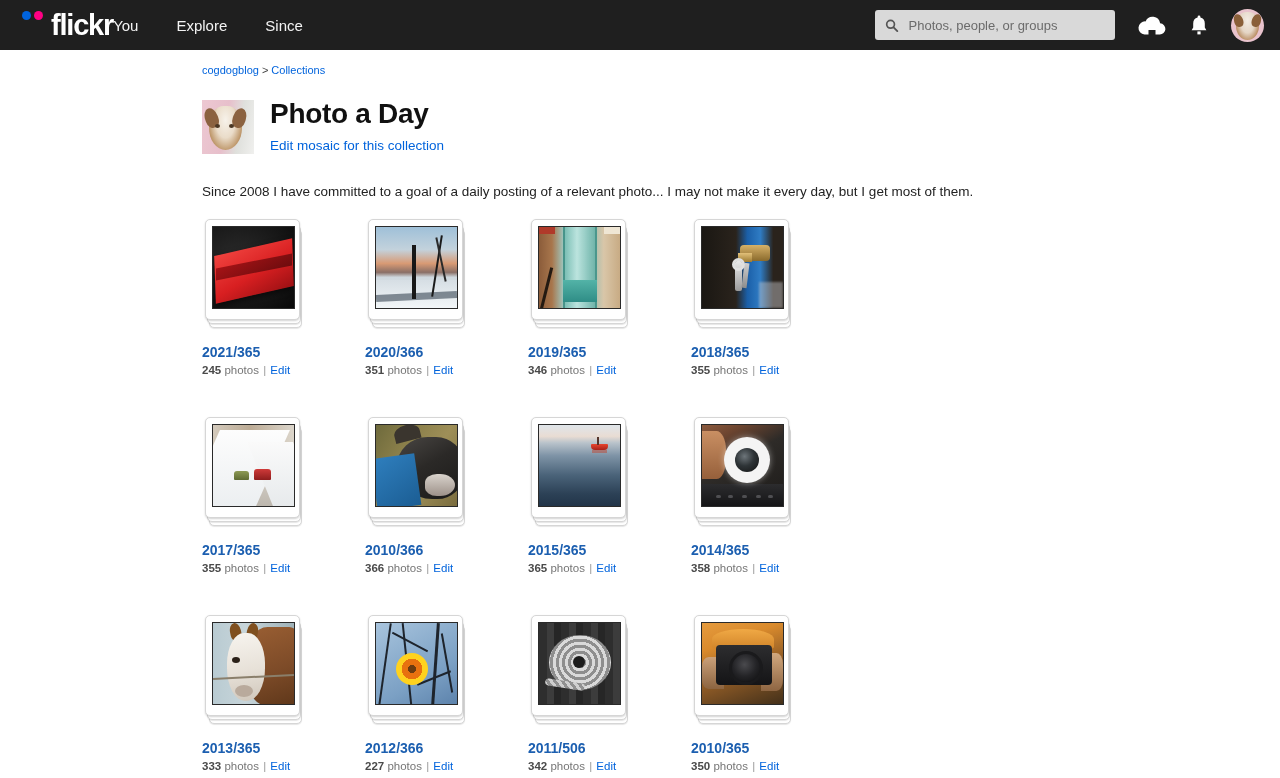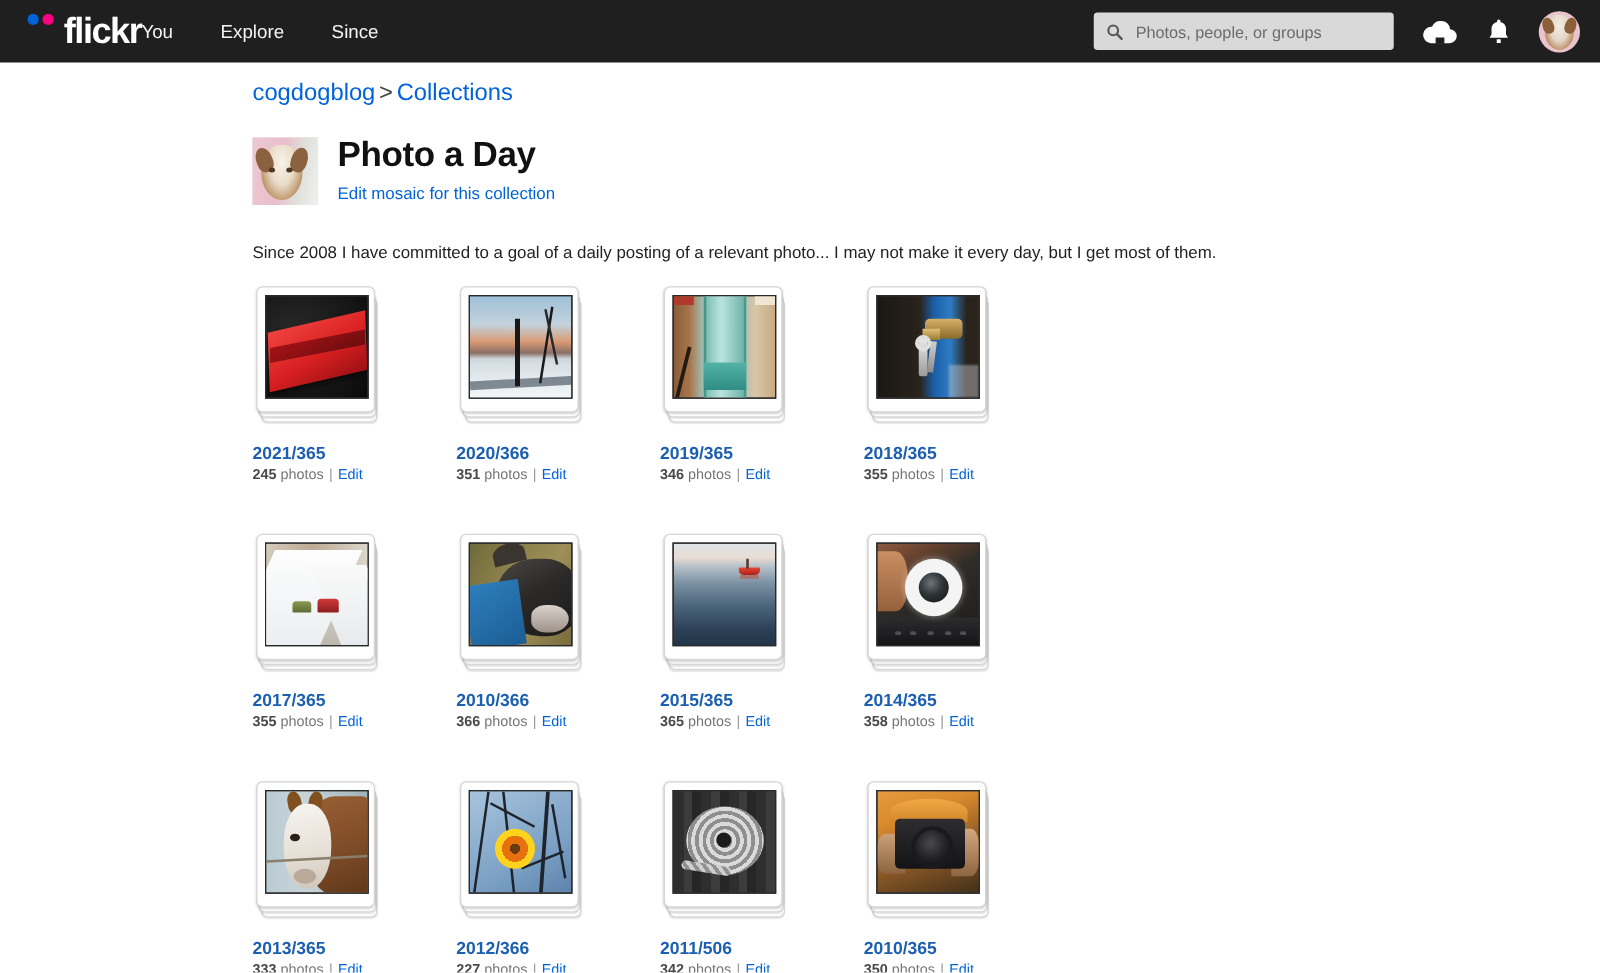--- a/index.html
+++ b/index.html
@@ -89,21 +89,21 @@
     position: absolute; top: 5px; width: 9px; height: 13px;
     background: #8a5f39; border-radius: 50% 50% 40% 40%;
   }
   .avatar .av-ear.l { left: 3px; transform: rotate(-18deg); }
   .avatar .av-ear.r { right: 3px; transform: rotate(18deg); }
 
   
   .main { padding: 0 0 0 202px; }
   .breadcrumb {
     padding-top: 14px;
-    font-size: 19px;
+    font-size: 11px;
     color: #555;
   }
   .breadcrumb a { color: #0063dc; text-decoration: none; cursor: pointer; }
   .breadcrumb .sep { color: #444; margin: 0 3px; }
 
   .collection-head {
     display: flex;
     align-items: flex-start;
     margin-top: 22px;
   }

